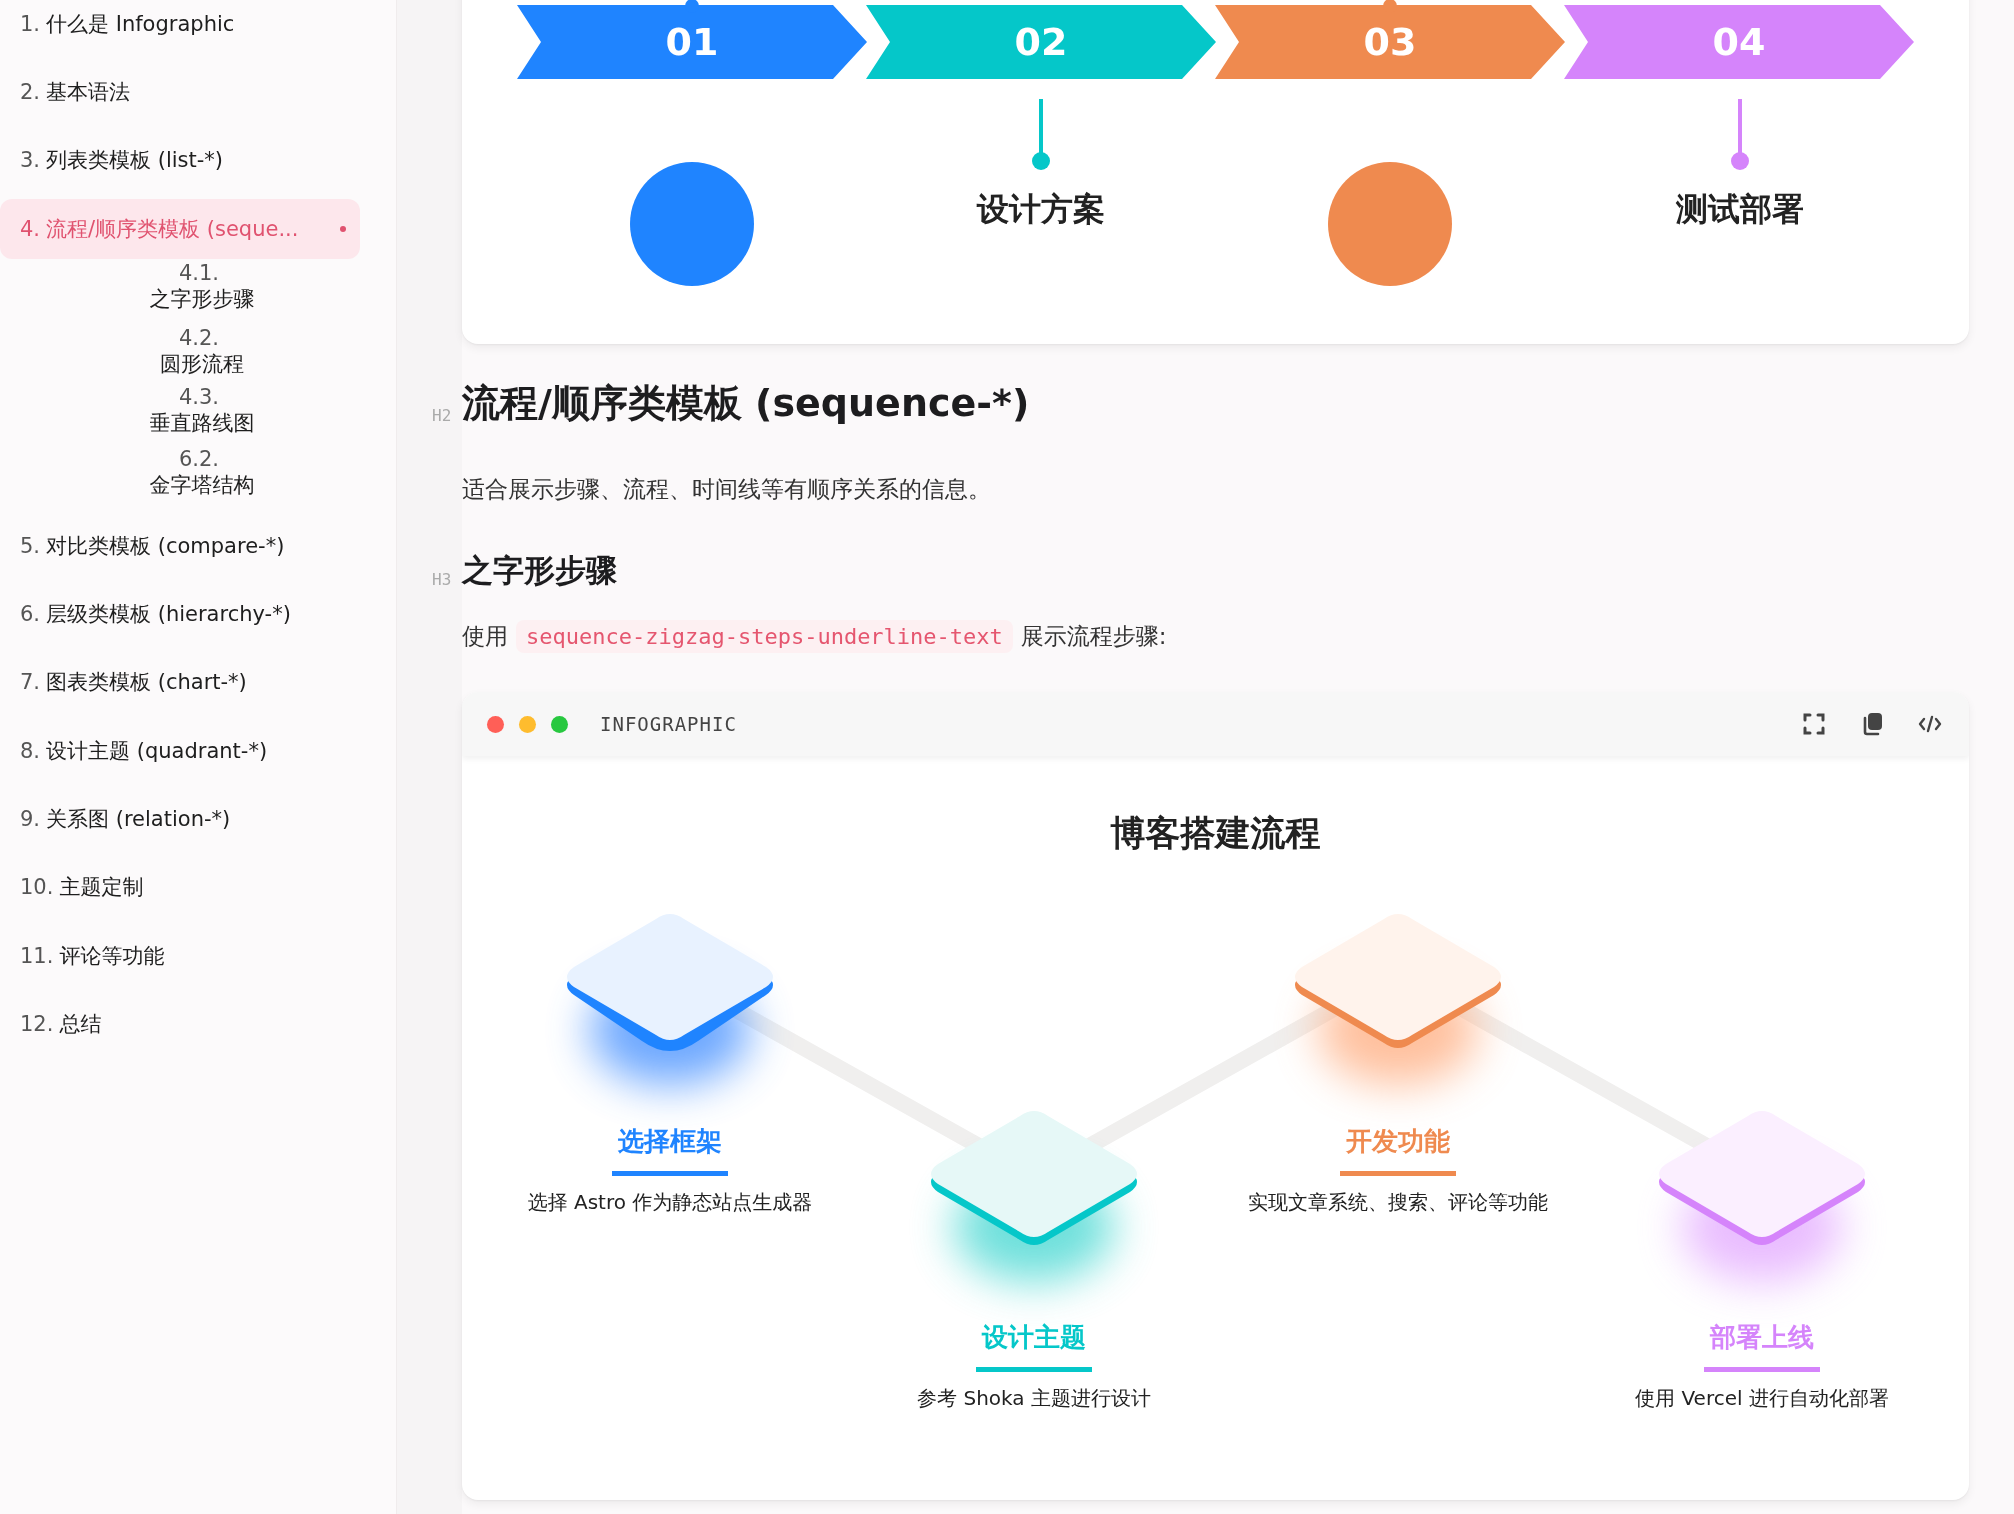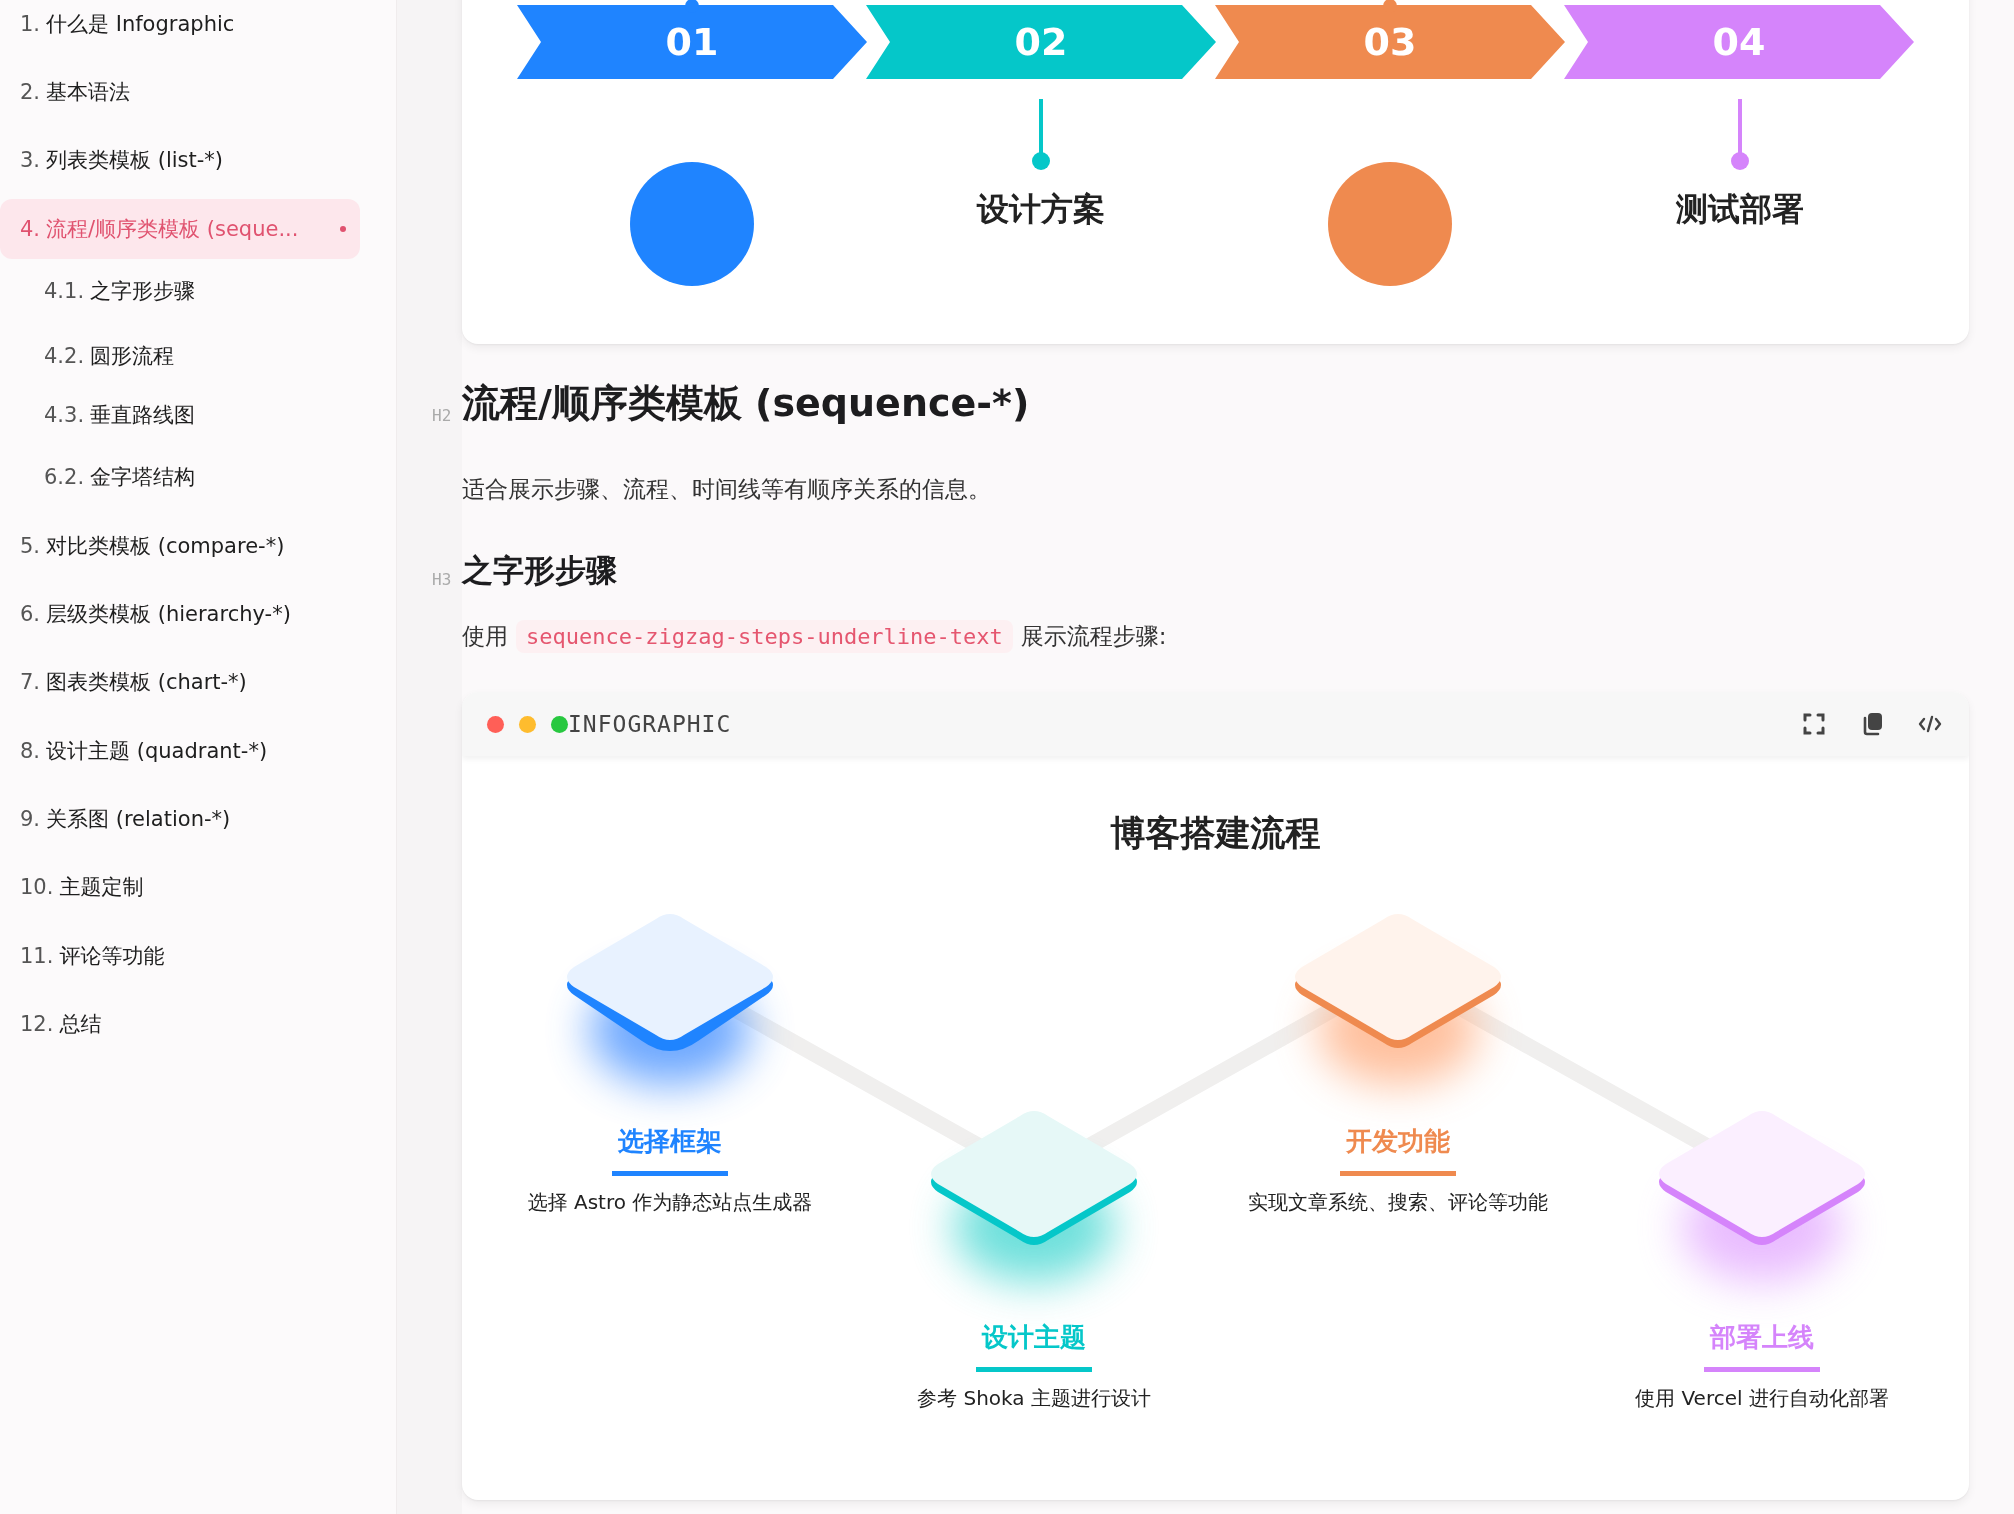--- a/index.html
+++ b/index.html
@@ -19,21 +19,21 @@
   .side-item {
     position: absolute; left: 0; width: 360px; height: 60px;
     display: flex; align-items: center;
     padding-left: 20px;
     font-size: 21px; color: #1e1e1e;
     border-radius: 12px;
     white-space: nowrap; overflow: hidden;
     cursor: pointer;
   }
   .side-item .num { color: #555; margin-right: 6px; }
-  .side-item.sub { padding-left: 44px; }
+  .side-item.sub { padding-left: 44px; flex-direction: column; }
   .side-item.active {
     background: #fde7ec; color: #e0526f;
   }
   .side-item.active .num { color: #e0526f; }
   .side-item.active .dot {
     position: absolute; right: 14px; top: 27px; width: 6px; height: 6px;
     border-radius: 50%; background: #e0526f;
   }
   .side-label { overflow: hidden; text-overflow: ellipsis; max-width: 300px; }
 
@@ -95,22 +95,22 @@
 
   
   .cb-header {
     position: absolute; left: 0; top: 0; width: 100%; height: 64px;
     background: #f7f7f7; display: flex; align-items: center;
     box-shadow: 0 3px 6px rgba(0,0,0,0.06);
   }
   .light { width: 17px; height: 17px; border-radius: 50%; margin-left: 0; }
   .lights { display: flex; gap: 15px; margin-left: 25px; }
   .cb-title {
-    font-family: "DejaVu Sans Mono", monospace;
-    font-size: 23px; color: #444; letter-spacing: 1px;
+    margin-left: 32px; font-family: "DejaVu Sans Mono", monospace;
+    font-size: 19px; color: #444; letter-spacing: 1px;
   }
   .cb-actions { margin-left: auto; display: flex; gap: 32px; margin-right: 26px; }
   .cb-btn { width: 26px; height: 26px; display: flex; align-items: center; justify-content: center; cursor: pointer; }
 
   .ig-title {
     position: absolute; left: 0; width: 100%; top: 118px;
     text-align: center; font-size: 35px; font-weight: bold; color: #222;
   }
   .diamond-wrap { position: absolute; width: 220px; height: 160px; }
   .glow {

